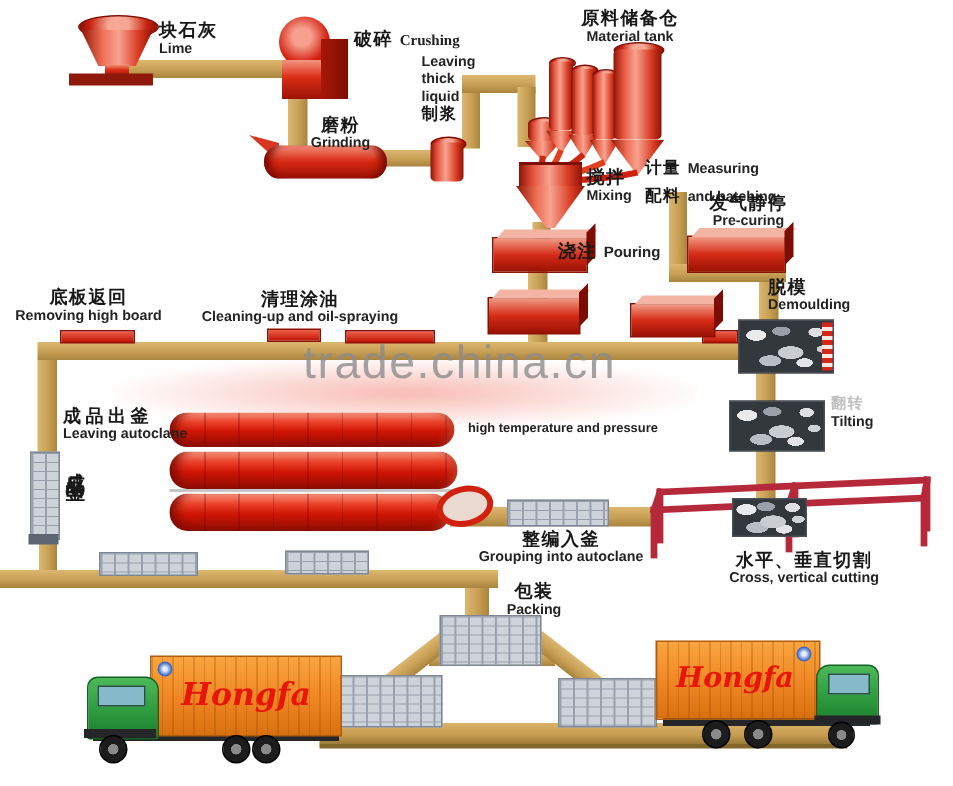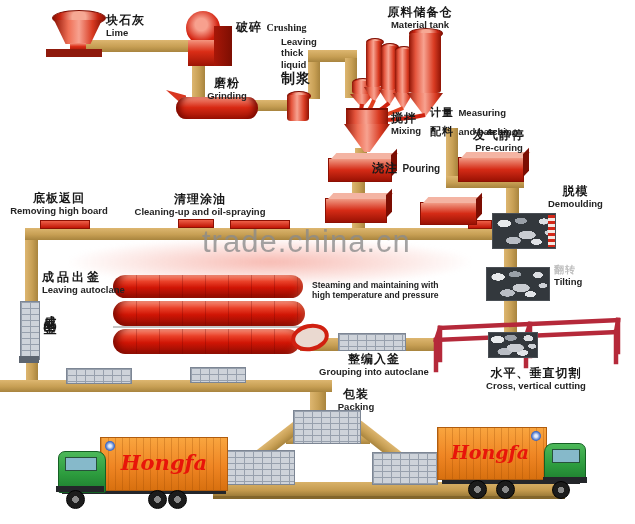--- a/index.html
+++ b/index.html
@@ -217,57 +217,56 @@
     <span class="en">Material tank</span>
   </div>
   <div class="lbl center" style="left:198px;top:76px;width:58px;">
     <span class="zh">磨粉</span>
     <span class="en">Grinding</span>
   </div>
   <div class="lbl" style="left:281px;top:36px;">
     <span class="en">Leaving</span>
     <span class="en">thick</span>
     <span class="en">liquid</span>
-    <span class="zh" style="font-size:14px;">制浆</span>
+    <span class="zh" style="font-size:11px;">制浆</span>
   </div>
   <div class="lbl" style="left:430px;top:101px;white-space:nowrap;">
     <div><span class="zh inline" style="font-size:11px;">计量</span> <span class="en inline">Measuring</span></div>
     <div><span class="zh inline" style="font-size:11px;">配料</span> <span class="en inline">and batching</span></div>
   </div>
   <div class="lbl" style="left:391px;top:111px;">
     <span class="zh">搅拌</span>
     <span class="en">Mixing</span>
   </div>
   <div class="lbl" style="left:372px;top:157px;white-space:nowrap;">
     <span class="zh inline">浇注</span>
     <span class="en inline" style="font-size:10px;">Pouring</span>
   </div>
   <div class="lbl center" style="left:460px;top:128px;width:78px;">
     <span class="zh">发气静停</span>
     <span class="en">Pre-curing</span>
   </div>
-  <div class="lbl" style="left:548px;top:184px;text-align:center;">
+  <div class="lbl" style="left:512px;top:184px;">
     <span class="zh">脱模</span>
     <span class="en">Demoulding</span>
   </div>
   <div class="lbl center" style="left:2px;top:191px;width:114px;">
     <span class="zh">底板返回</span>
     <span class="en">Removing high board</span>
   </div>
   <div class="lbl center" style="left:128px;top:192px;width:144px;">
     <span class="zh">清理涂油</span>
     <span class="en">Cleaning-up and oil-spraying</span>
   </div>
   <div class="lbl" style="left:42px;top:270px;">
     <span class="zh" style="letter-spacing:3px;">成品出釜</span>
     <span class="en">Leaving autoclane</span>
   </div>
   <div class="lbl vtext" style="left:42px;top:305px;height:62px;">成品出釜</div>
   <div class="lbl" style="left:312px;top:280px;width:136px;">
-    <span class="en" style="font-size:8.6px;">Steaming and maintaining with</span>
     <span class="en" style="font-size:8.6px;">high temperature and pressure</span>
   </div>
   <div class="lbl" style="left:554px;top:264px;">
     <span class="zh" style="color:#bfbfbf;font-size:10px;">翻转</span>
     <span class="en">Tilting</span>
   </div>
   <div class="lbl center" style="left:314px;top:352px;width:120px;">
     <span class="zh">整编入釜</span>
     <span class="en">Grouping into autoclane</span>
   </div>

